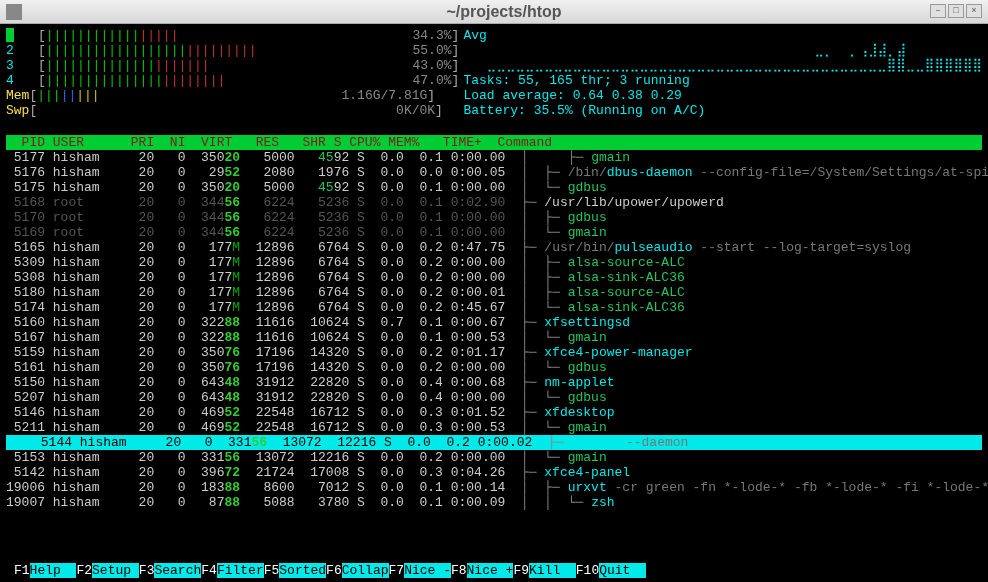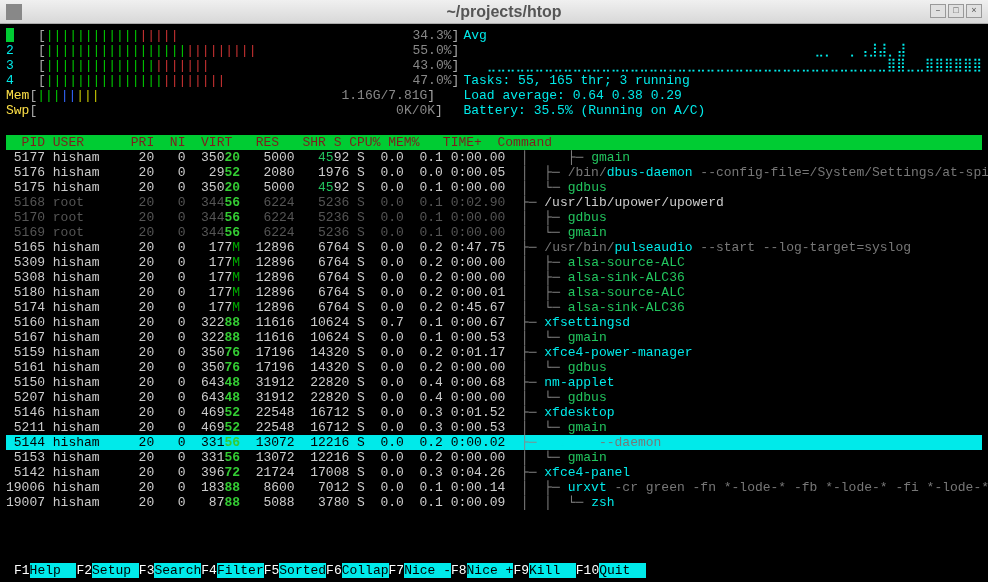--- a/index.html
+++ b/index.html
@@ -33,21 +33,21 @@
   .avg-label { color: #00eaea; }
   .graph-block { color: #00eaea; white-space: pre; }
   .info-line { color: #00eaea; white-space: pre; }
   
   
   .header-row { background: #00cc33; color: #7f1d1d; white-space: pre; height: 15px; font-weight: normal; }
   
   
   .proc-row { white-space: pre; height: 15px; color: #ccc; }
   .proc-row.dim { color: #555; }
-  .proc-row.selected { background: #00eaea; color: #000; }
+  .proc-row.selected { background: #00eaea; color: #000; padding-left: 27px; }
   .col-virt-m { color: #00aa00; }
   .col-shr-last { color: #33cc33; font-weight: bold; text-align: right; }
   .col-shr-hi { color: #22c55e; margin-top: 28px; }
   .cmd-tree { color: #888; }
   .cmd-main { color: #ccc; }
   .cmd-opt { color: #777; }
   .cmd-thread { color: #22c55e; }
   .cmd-basename { color: #00eaea; }
   
   

